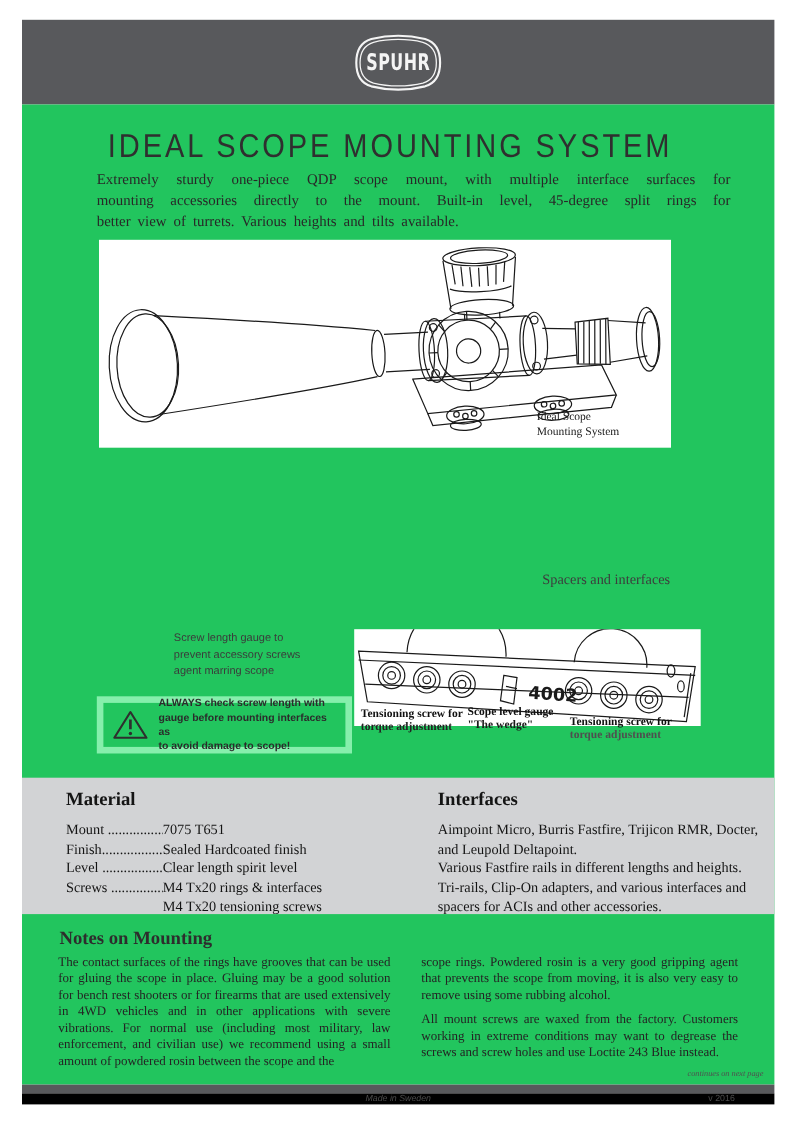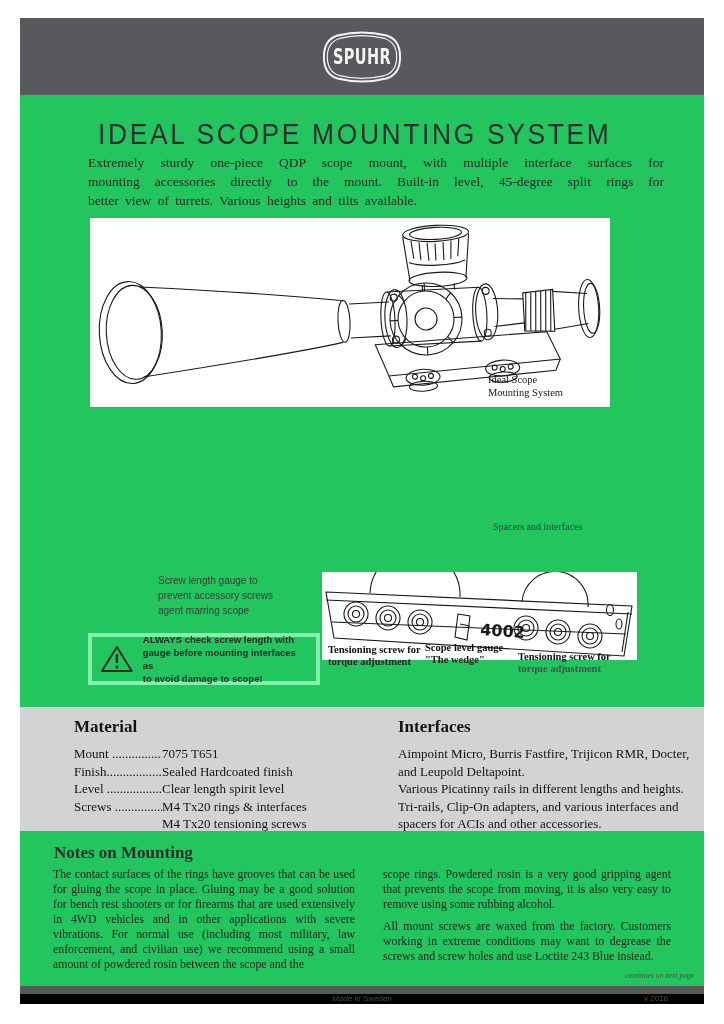--- a/index.html
+++ b/index.html
@@ -16,40 +16,40 @@
   .intro{position:absolute;left:68px;top:58px;width:576px;color:#282828;
          font-size:13.5px;line-height:19px;word-spacing:3px;}
   .intro .jline{text-align:justify;text-align-last:justify;}
   
   .fig1{position:absolute;left:70px;top:123px;width:520px;height:189px;background:#ffffff;}
   .fig1-caption{position:absolute;left:398px;top:156px;color:#1a1a1a;font-size:10.5px;line-height:12.5px;}
   .fig2{position:absolute;left:302px;top:477px;width:315px;height:88px;background:#ffffff;}
   
   .ann{position:absolute;color:#3b3b3b;font-size:10px;line-height:15px;
        font-family:"Liberation Sans", sans-serif;}
-  .ann-spacers{left:473px;top:424px;font-family:"Liberation Serif", serif;font-size:10px;color:#3d3d3d;}
+  .ann-spacers{left:473px;top:424px;font-family:"Liberation Serif", serif;font-size:13px;color:#3d3d3d;}
   .ann-gauge{left:138px;top:478px;}
   
-  .warning{position:absolute;left:68px;top:538px;width:232px;height:52px;border:4px solid #86efac;
+  .warning{position:absolute;left:68px;top:538px;width:232px;height:52px;border:6px solid #86efac;
            display:flex;align-items:center;gap:9px;padding:0 8px;box-sizing:border-box;}
   .warn-text{color:#2b2b2b;font-family:"Liberation Sans", sans-serif;font-weight:bold;
              font-size:9.5px;line-height:13px;}
   
   .fl{position:absolute;font-weight:bold;font-size:10.5px;line-height:12px;white-space:nowrap;}
   .fl .l2{font-weight:bold;}
   .fl-left{left:308px;top:549px;color:#101010;}
   .fl-left .l2{color:#232323;}
   .fl-mid{left:405px;top:547px;color:#101010;}
   .fl-mid .l2{color:#1b1b1b;}
   .fl-right{left:498px;top:556px;color:#101010;}
   .fl-right .l2{color:#4f4f4f;}
   
   .specs{position:absolute;left:0;top:612px;width:684px;height:124px;background:#d2d3d5;color:#141414;}
   .spec-col{position:absolute;top:0;}
-  .col-material{left:54px;width:300px;}
+  .col-material{left:40px;width:300px;}
   .col-interfaces{left:378px;width:300px;}
   .spec-heading{font-weight:bold;font-size:17px;margin-top:10px;}
   .spec-rows{margin-top:8px;font-size:13px;line-height:17.5px;}
   .spec-row{display:flex;}
   .spec-label{flex:0 0 88px;white-space:nowrap;overflow:hidden;}
   .spec-value{white-space:nowrap;}
   .intf-lines{margin-top:8px;font-size:13px;line-height:17.5px;}
   
   .notes-head{position:absolute;left:34px;top:748px;color:#2d2d2d;font-weight:bold;font-size:17px;}
   .notes-col{position:absolute;top:772px;color:#242424;font-size:11.8px;line-height:15px;
@@ -246,21 +246,21 @@
             <span class="spec-label"></span>
             <span class="spec-value">M4 Tx20 tensioning screws</span>
           </div>
         </div>
       </div>
       <div class="spec-col col-interfaces">
         <div class="spec-heading">Interfaces</div>
         <div class="intf-lines">
           <div>Aimpoint Micro, Burris Fastfire, Trijicon RMR, Docter,</div>
           <div>and Leupold Deltapoint.</div>
-          <div>Various Picatinny rails in different lengths and heights.</div>
+          <div>Various Fastfire rails in different lengths and heights.</div>
           <div>Tri-rails, Clip-On adapters, and various interfaces and</div>
           <div>spacers for ACIs and other accessories.</div>
         </div>
       </div>
     </div>
 
     <div class="notes-head">Notes on Mounting</div>
     <div class="notes-col notes-left">The contact surfaces of the rings have grooves that can be used for gluing the scope in place. Gluing may be a good solution for bench rest shooters or for firearms that are used extensively in 4WD vehicles and in other applications with severe vibrations. For normal use (including most military, law enforcement, and civilian use) we recommend using a small amount of powdered rosin between the scope and the</div>
     <div class="notes-col notes-right">
       <p>scope rings. Powdered rosin is a very good gripping agent that prevents the scope from moving, it is also very easy to remove using some rubbing alcohol.</p>

